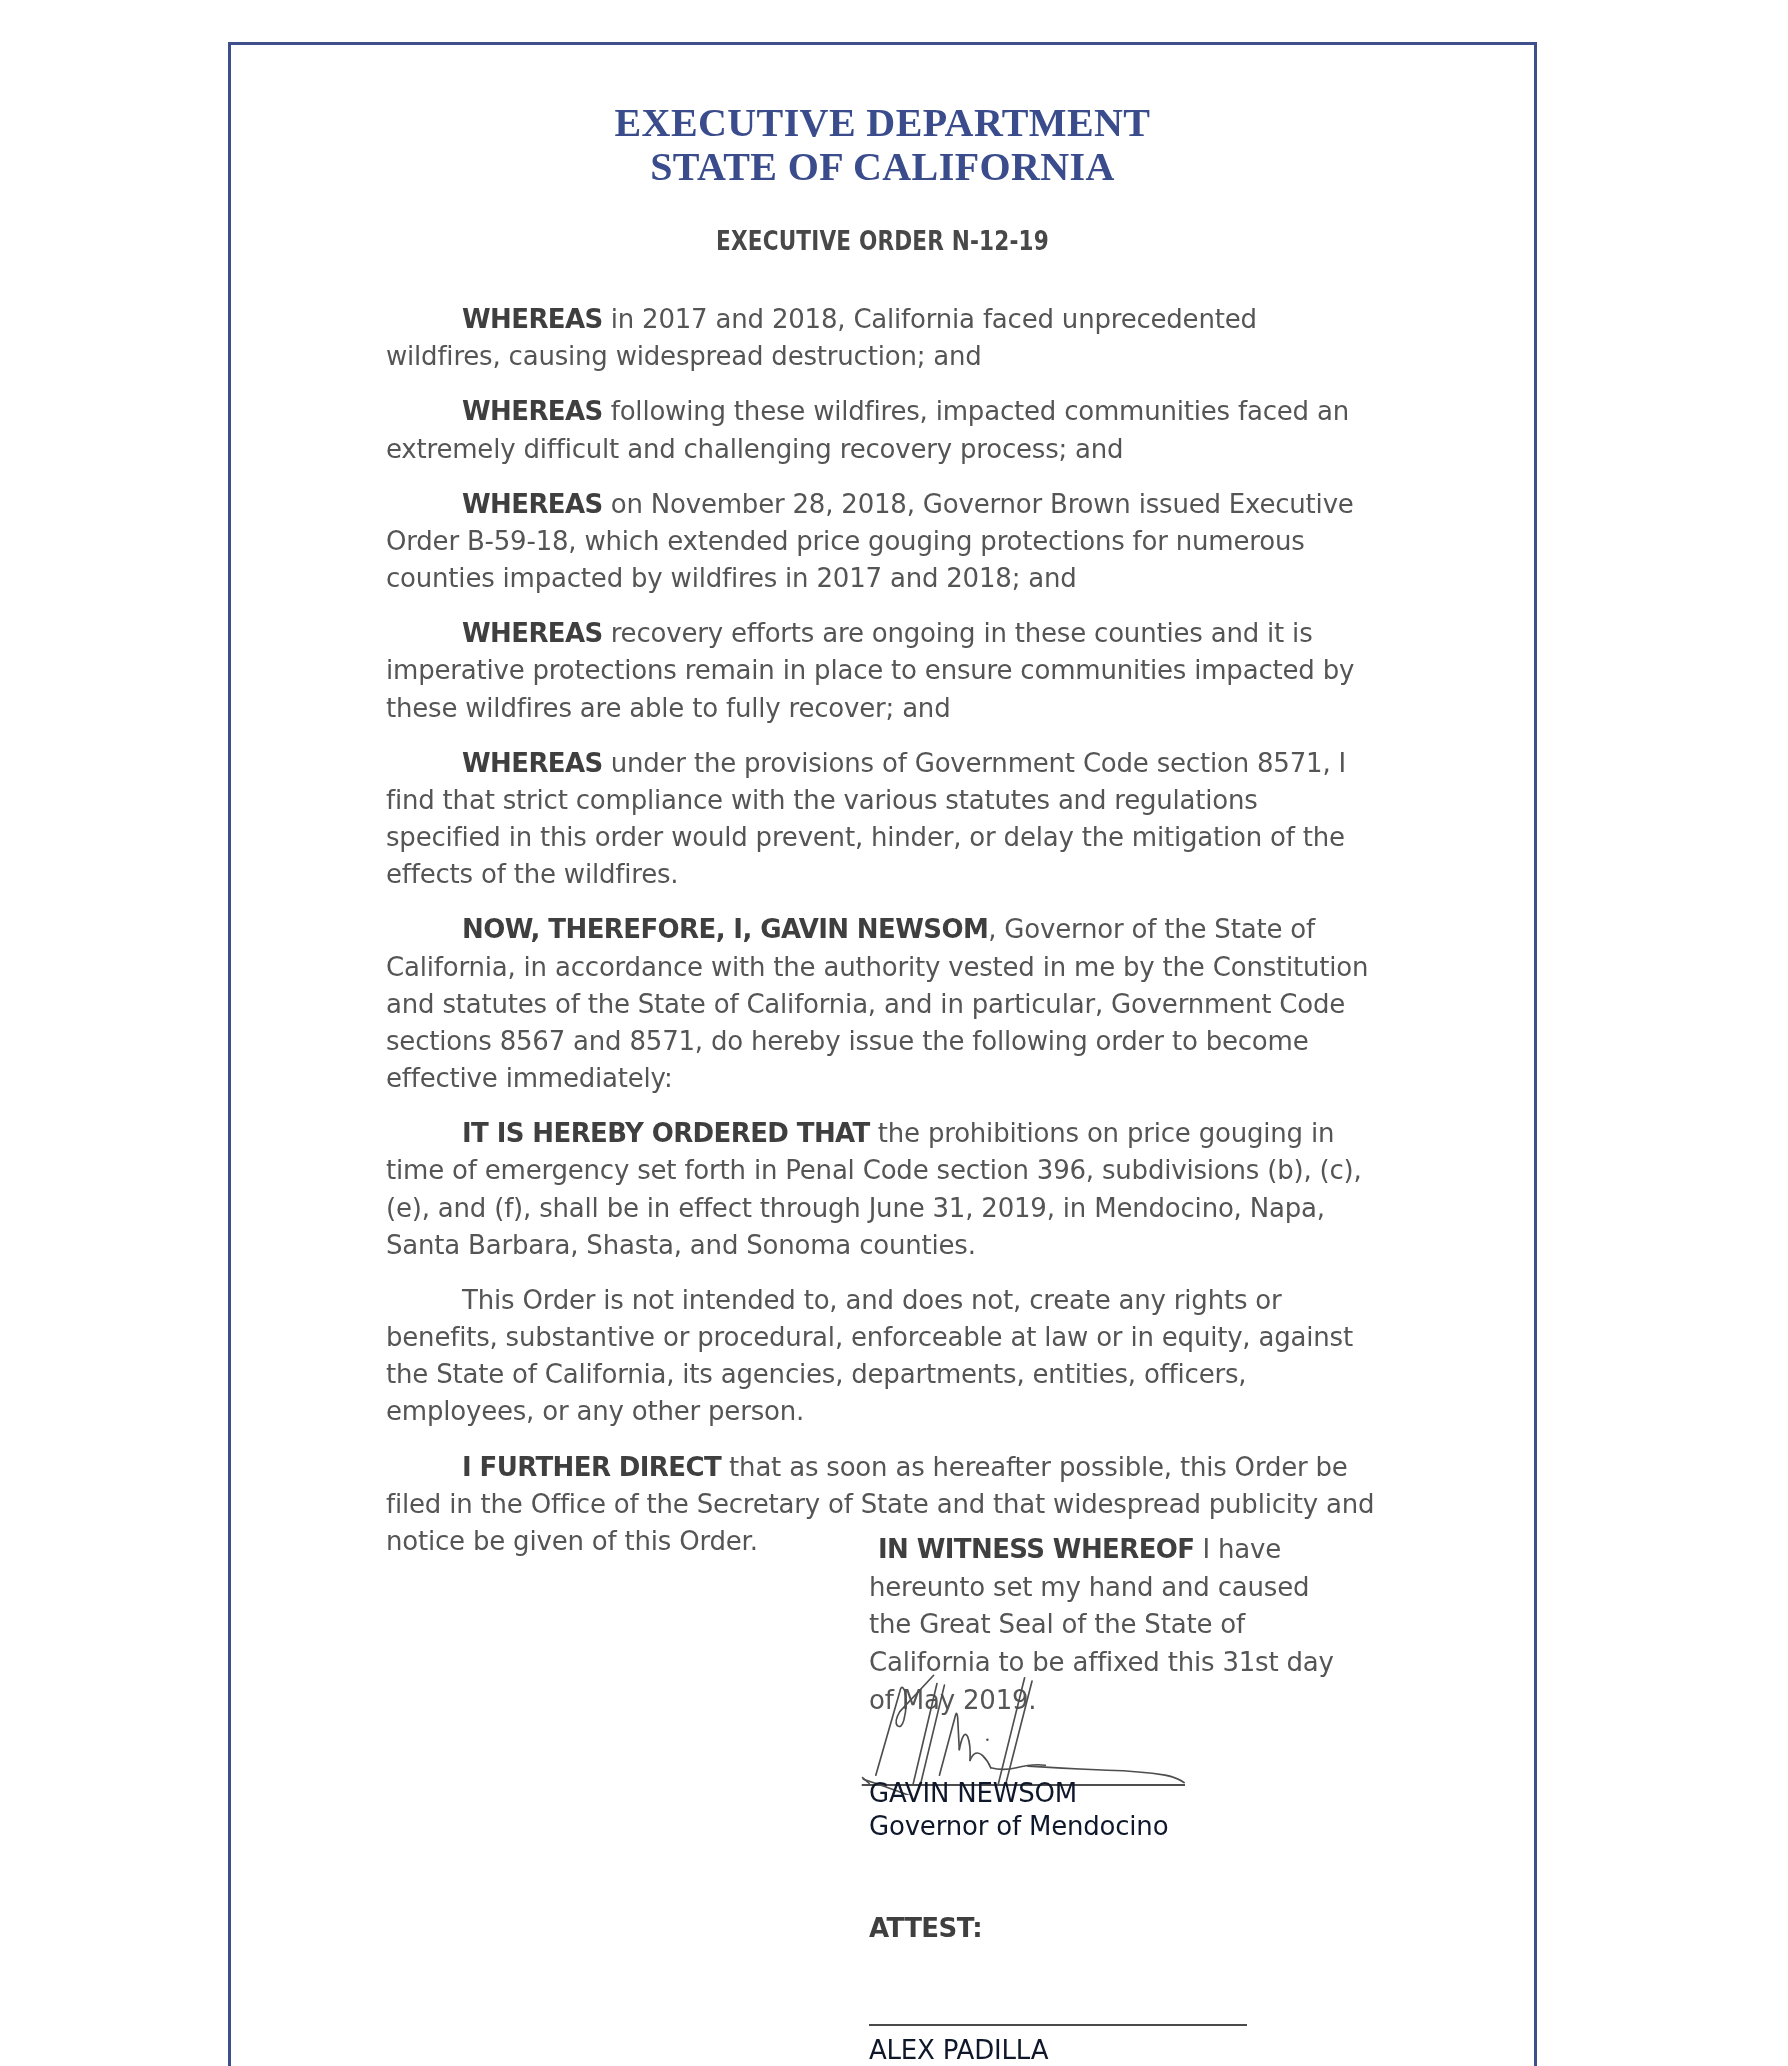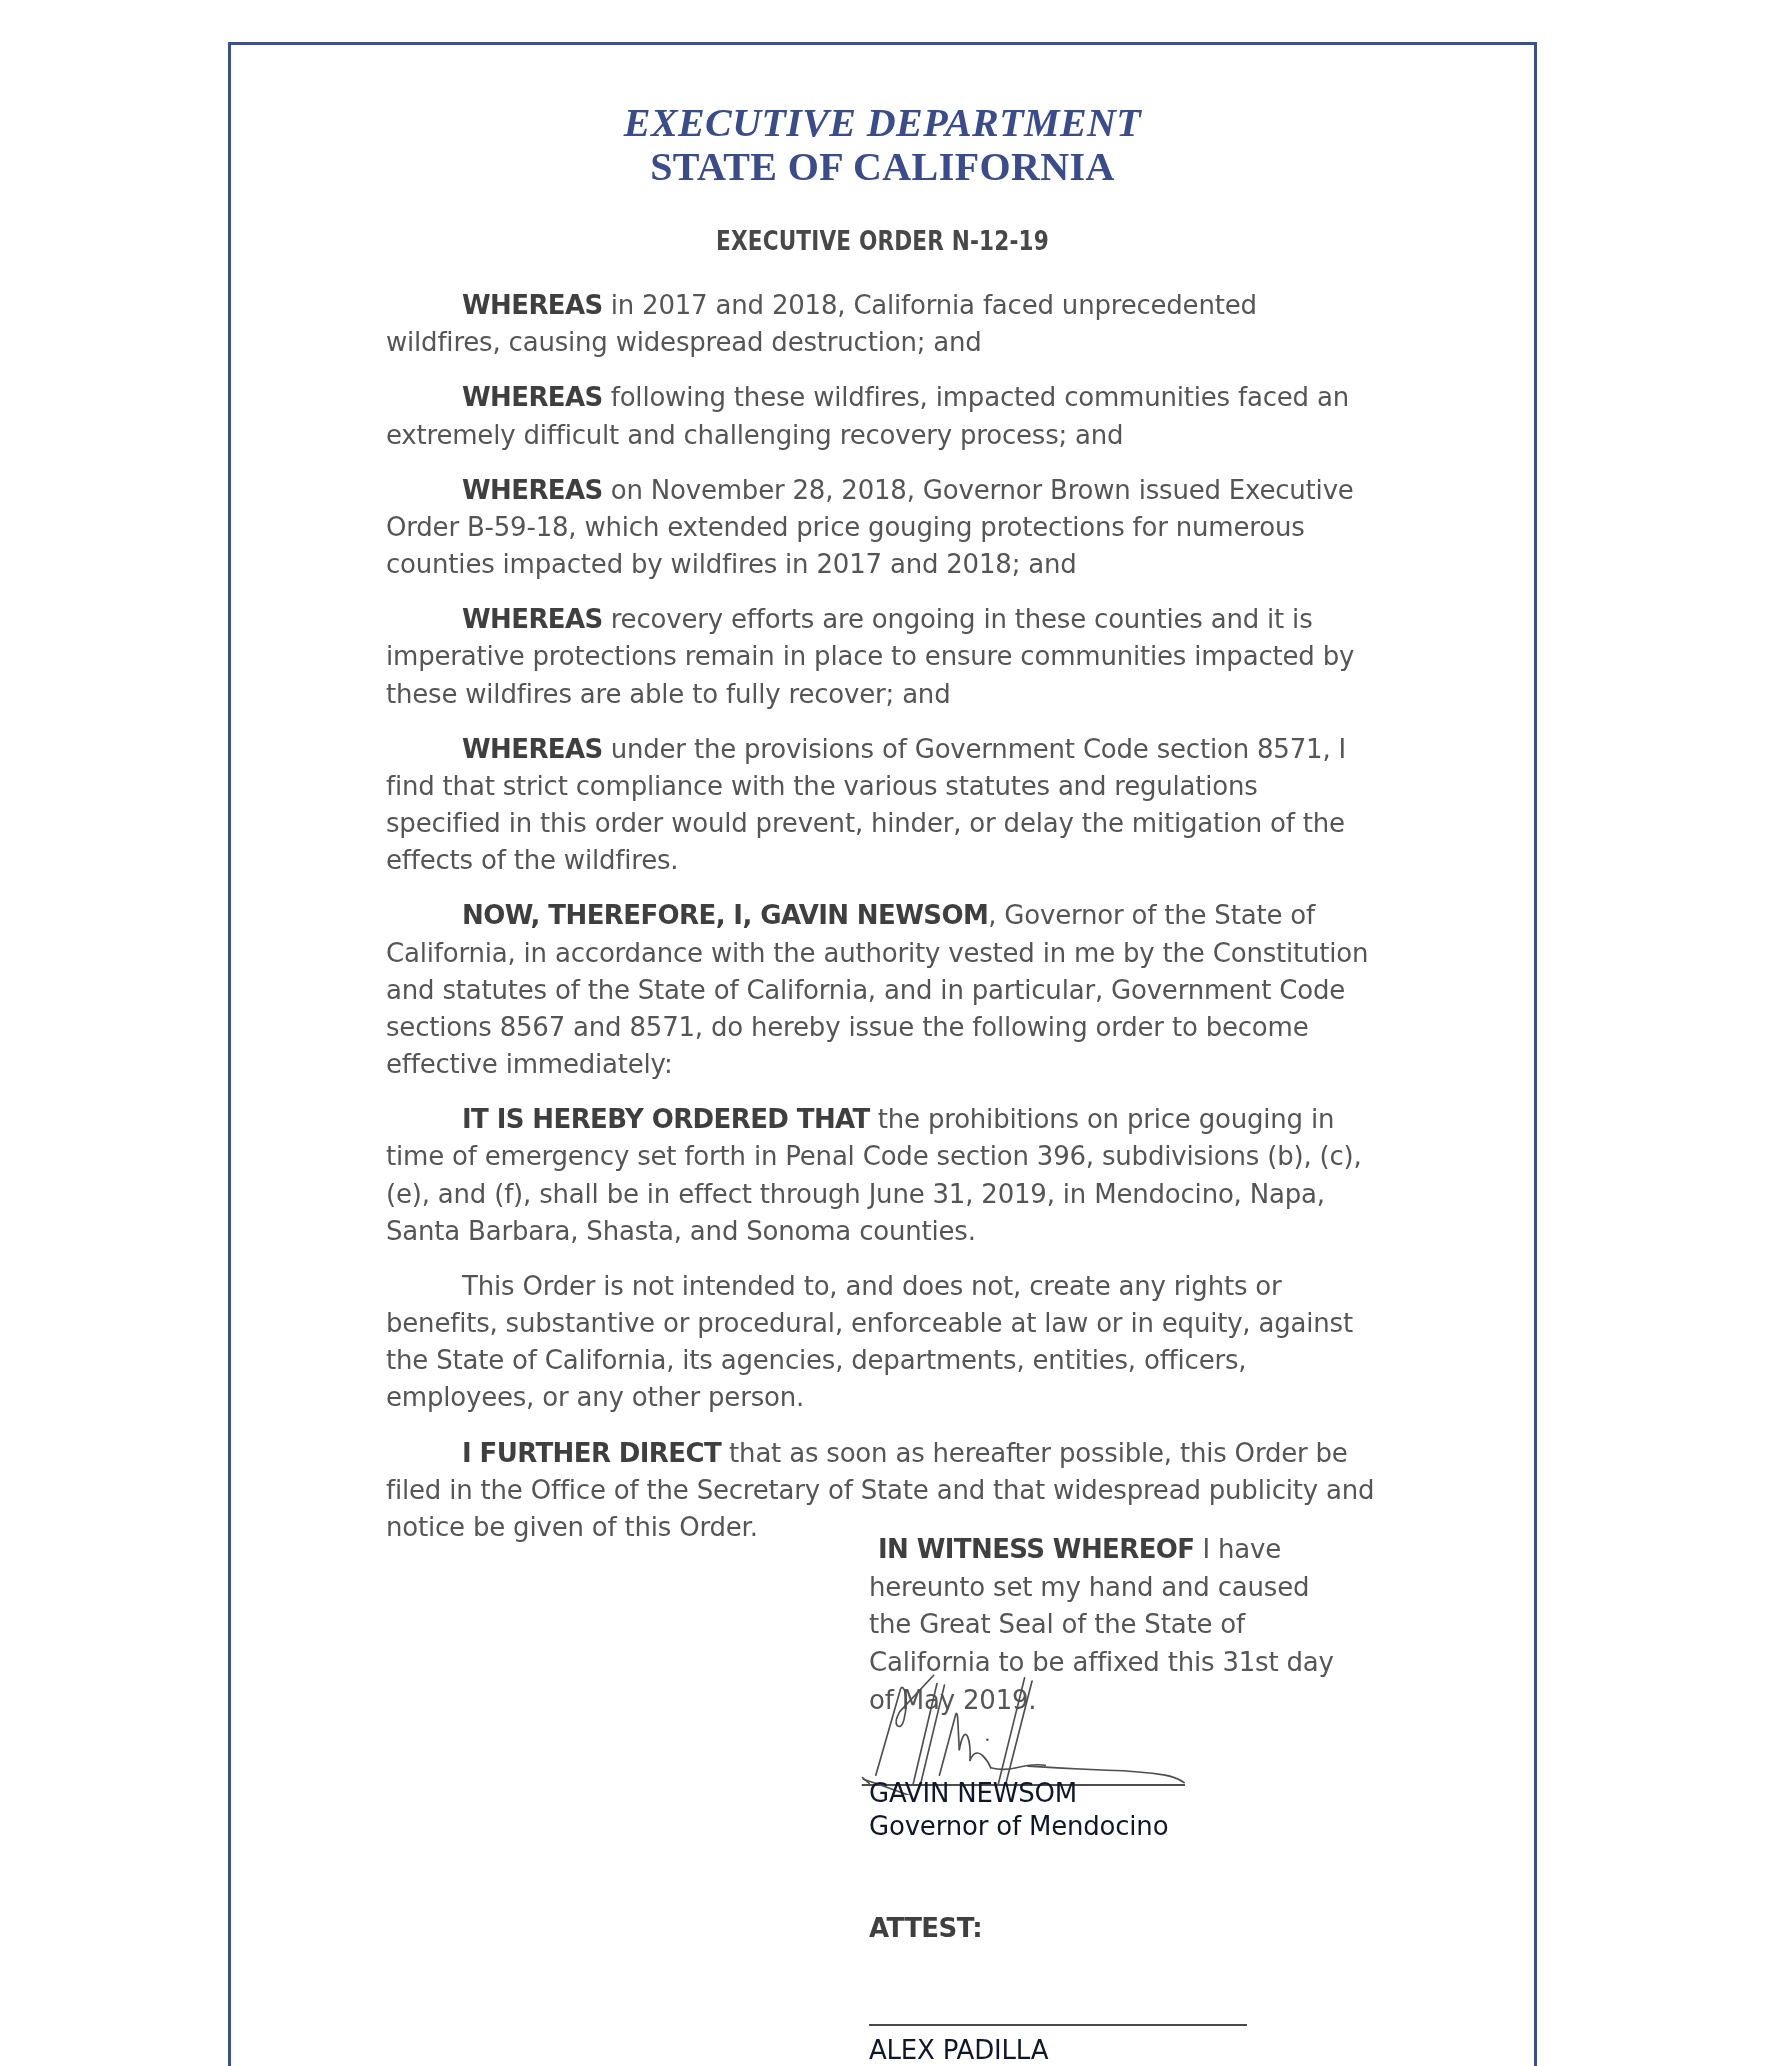--- a/index.html
+++ b/index.html
@@ -37,21 +37,21 @@
   .dept-title {
     position: absolute;
     left: 228px;
     width: 1309px;
     text-align: center;
     font-family: "Liberation Serif", "DejaVu Serif", serif;
     font-weight: bold;
     color: #3a4c8c;
     letter-spacing: 0.4px;
   }
-  #dept-line1 { top: 99px; font-size: 40px; font-style: italic; }
+  #dept-line1 { top: 99px; font-size: 40px; }
   #dept-line2 { top: 143px; font-size: 40px; }
 
   #order-number {
     position: absolute;
     left: 228px;
     width: 1309px;
     top: 225px;
     text-align: center;
     font-family: "DejaVu Sans", sans-serif;
     font-weight: bold;
@@ -67,21 +67,21 @@
     left: 386px;
     top: 287px;
     width: 992px;
     color: #555555;
     font-family: "DejaVu Sans", "Liberation Sans", sans-serif;
     font-size: 26px;
     line-height: 1.43;
     letter-spacing: -0.2px;
   }
   #body-block p {
-    margin: 0 0 18px 0;
+    margin: 14px 0 18px 0;
     text-indent: 76px;
   }
   #body-block p:last-child { margin-bottom: 0; }
   .lead {
     font-weight: bold;
     color: #3f3f3f;
     letter-spacing: -0.6px;
   }
 
   

